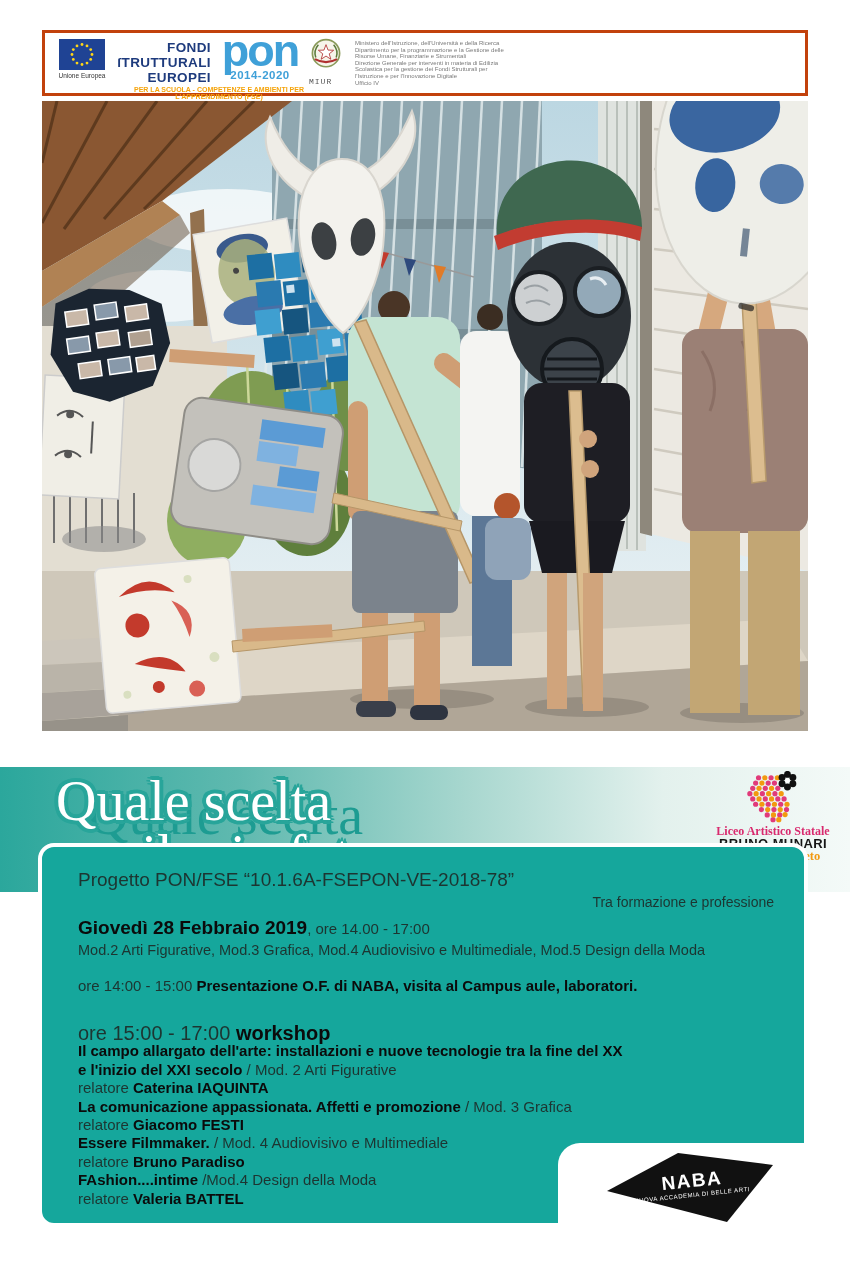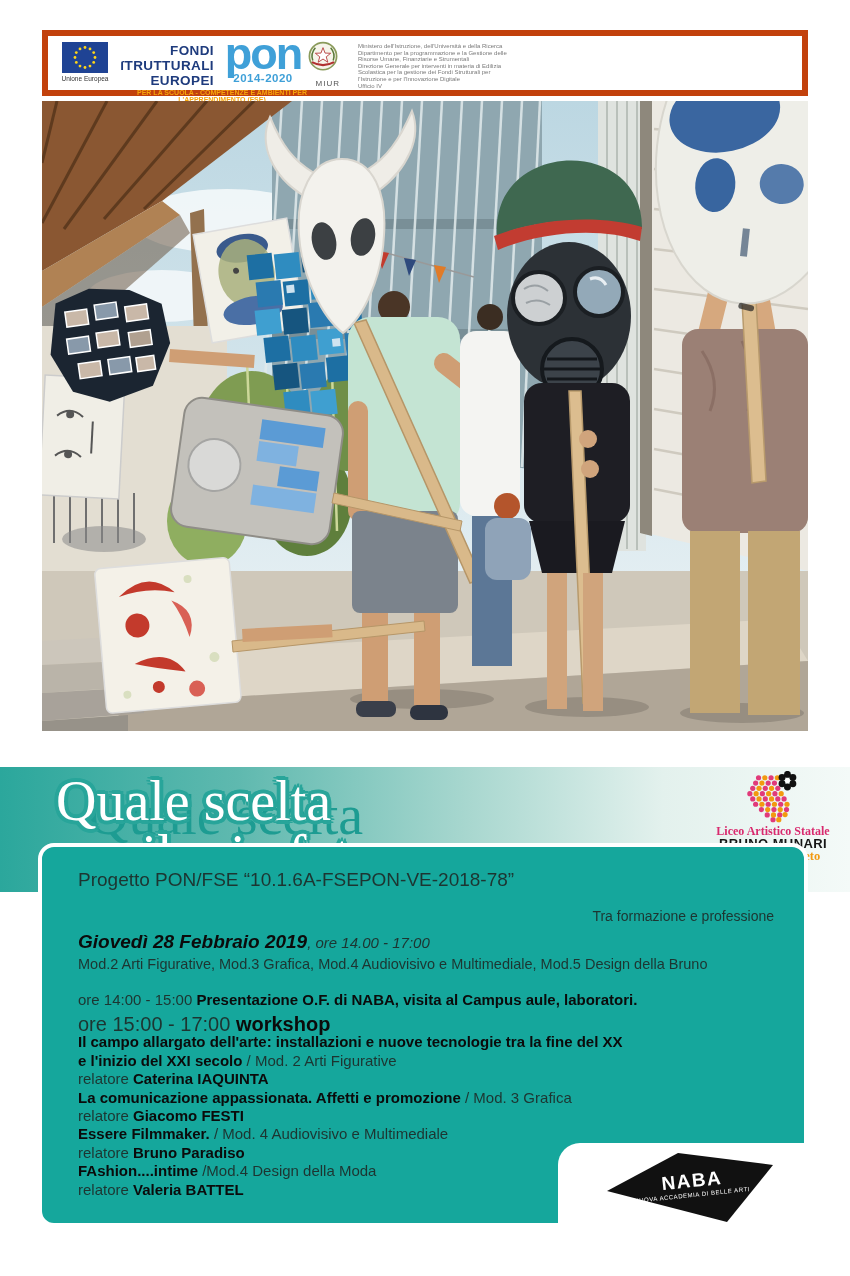--- a/index.html
+++ b/index.html
@@ -1,32 +1,32 @@
 <!DOCTYPE html>
 <html style="--teal: #15A79C; --teal-dark: #1D9C92; --accent-yellow: #F5A40C; --fse-navy: #1E3B7D; --pon-blue: #3FA0D8; --liceo-pink: #D92A6E; --liceo-orange: #F2990F;"><head>
 <meta charset="utf-8">
 <style>
   html,body{margin:0;padding:0;background:#fff;}
   .poster{position:relative;width:850px;height:1276px;background:#fff;overflow:hidden;
           font-family:"Liberation Sans",sans-serif;}
 
   
   .fund-header{position:absolute;left:42px;top:30px;width:766px;height:66px;
-               border:6px solid #c2410c;background:#fff;box-sizing:border-box;}
+               border:3px solid #c2410c;background:#fff;box-sizing:border-box;}
   .eu-block{position:absolute;left:12px;top:6px;width:50px;text-align:center;}
   .eu-flag{display:block;margin:0 auto;}
   .eu-label{font-size:6.5px;color:#333;margin-top:2px;}
   .fse-block{position:absolute;left:62px;top:7px;width:104px;text-align:right;
              color:var(--fse-navy);font-weight:bold;font-size:13.5px;line-height:15px;letter-spacing:.4px;}
   .pon-block{position:absolute;left:170px;top:-6px;width:90px;text-align:center;}
   .pon-word{font-size:45px;font-weight:800;color:var(--pon-blue);letter-spacing:-2px;line-height:48px;}
   .pon-years{font-size:11.5px;font-weight:bold;color:var(--pon-blue);letter-spacing:.5px;margin-top:-6px;}
   .fse-tagline{position:absolute;left:56px;top:53px;width:236px;text-align:center;
                font-size:7px;font-weight:bold;color:var(--accent-yellow);}
-  .miur-block{position:absolute;left:252px;top:4px;width:40px;text-align:right;}
+  .miur-block{position:absolute;left:264px;top:4px;width:40px;text-align:left;font-family:Liberation Mono, monospace;}
   .miur-label{font-size:8px;color:#555;letter-spacing:1px;margin-top:1px;}
   .ministry{position:absolute;left:310px;top:7px;width:170px;}
   .ministry-line{font-size:6px;line-height:6.6px;color:#7a7a7a;}
 
   
   .photo{position:absolute;left:42px;top:101px;width:766px;height:630px;display:block;}
 
   
   .title-band{position:absolute;left:0;top:731px;width:850px;height:125px;
       background:linear-gradient(90deg,#2BA79C 0%,#5FB9AF 28%,#A8D7CF 55%,#E3F1ED 78%,#F4FAF8 100%);margin-top:36px;}
@@ -41,28 +41,28 @@
   .school-l1{font-family:"Liberation Serif",serif;font-weight:bold;font-size:12px;line-height:13px;color:var(--liceo-pink);}
   .school-l2{font-weight:800;font-size:13px;line-height:12px;color:#161616;letter-spacing:.4px;}
   .school-l3{font-family:"Liberation Serif",serif;font-weight:bold;font-size:12.5px;line-height:13px;color:var(--liceo-orange);}
   .website{position:absolute;right:59px;top:88px;font-size:19px;font-style:italic;font-weight:500;color:#111;}
 
   
   .event-box{position:absolute;left:38px;top:843px;width:770px;height:384px;box-sizing:border-box;
              background:var(--teal);border:4px solid #fff;border-radius:16px;
              padding:22px 30px 0 36px;color:#1d3531;}
   .event-box .b{font-weight:bold;color:#0b0b0b;}
-  .l-project{font-size:19px;line-height:22px;margin-bottom:17px;}
+  .l-project{font-size:19px;line-height:22px;margin-bottom:3px;}
   .l-sub{font-size:14px;line-height:17px;margin-bottom:5px;text-align:right;}
-  .l-date{font-size:15px;line-height:24px;font-style:italic;}
+  .l-date{font-size:15px;line-height:24px;}
   .l-date .b{font-size:19px;}
   .l-venue{font-size:19px;line-height:24px;font-weight:300;}
   .l-venue .b{font-size:19px;}
   .l-mod{font-size:14.5px;line-height:18px;margin-bottom:18px;}
-  .l-s1{font-size:15px;line-height:18px;margin-bottom:6px;}
+  .l-s1{font-size:15px;line-height:18px;margin-bottom:29px;}
   .l-s2{font-size:20px;line-height:18.4px;}
   .wline{font-size:15px;line-height:18.4px;}
 
   
   .naba-notch{position:absolute;left:558px;top:1143px;width:292px;height:133px;background:#fff;
               border-top-left-radius:22px;}
   .naba-notch svg{display:block;}
 </style>
 </head>
 <body>
@@ -460,21 +460,21 @@
     </div>
     <div class="website">www.liceoartisticomunari.gov.it</div>
   </div>
 
   <div class="event-box">
     <div class="l-project">Progetto PON/FSE “10.1.6A-FSEPON-VE-2018-78”</div>
     <div class="l-sub">Tra formazione e professione</div>
     <div class="l-date">
       <span class="b">Giovedì 28 Febbraio 2019</span><span>, ore 14.00 - 17:00</span>
     </div>
-    <div class="l-mod">Mod.2 Arti Figurative, Mod.3 Grafica, Mod.4 Audiovisivo e Multimediale, Mod.5 Design della Bruno</div>
+    <div class="l-mod">Mod.2 Arti Figurative, Mod.3 Grafica, Mod.4 Audiovisivo e Multimediale, Mod.5 Design della Moda</div>
     <div class="l-s1">
       <span>ore 14:00 - 15:00 </span><span class="b">Presentazione O.F. di NABA, visita al Campus aule, laboratori.</span>
     </div>
     <div class="l-s2">
       <span>ore 15:00 - 17:00 </span><span class="b">workshop</span>
     </div>
     <div>
   <div class="wline"><span></span><span class="b">Il campo allargato dell'arte: installazioni e nuove tecnologie tra la fine del XX</span><span></span></div>
 
   <div class="wline"><span></span><span class="b">e l'inizio del XXI secolo</span><span> / Mod. 2 Arti Figurative</span></div>

